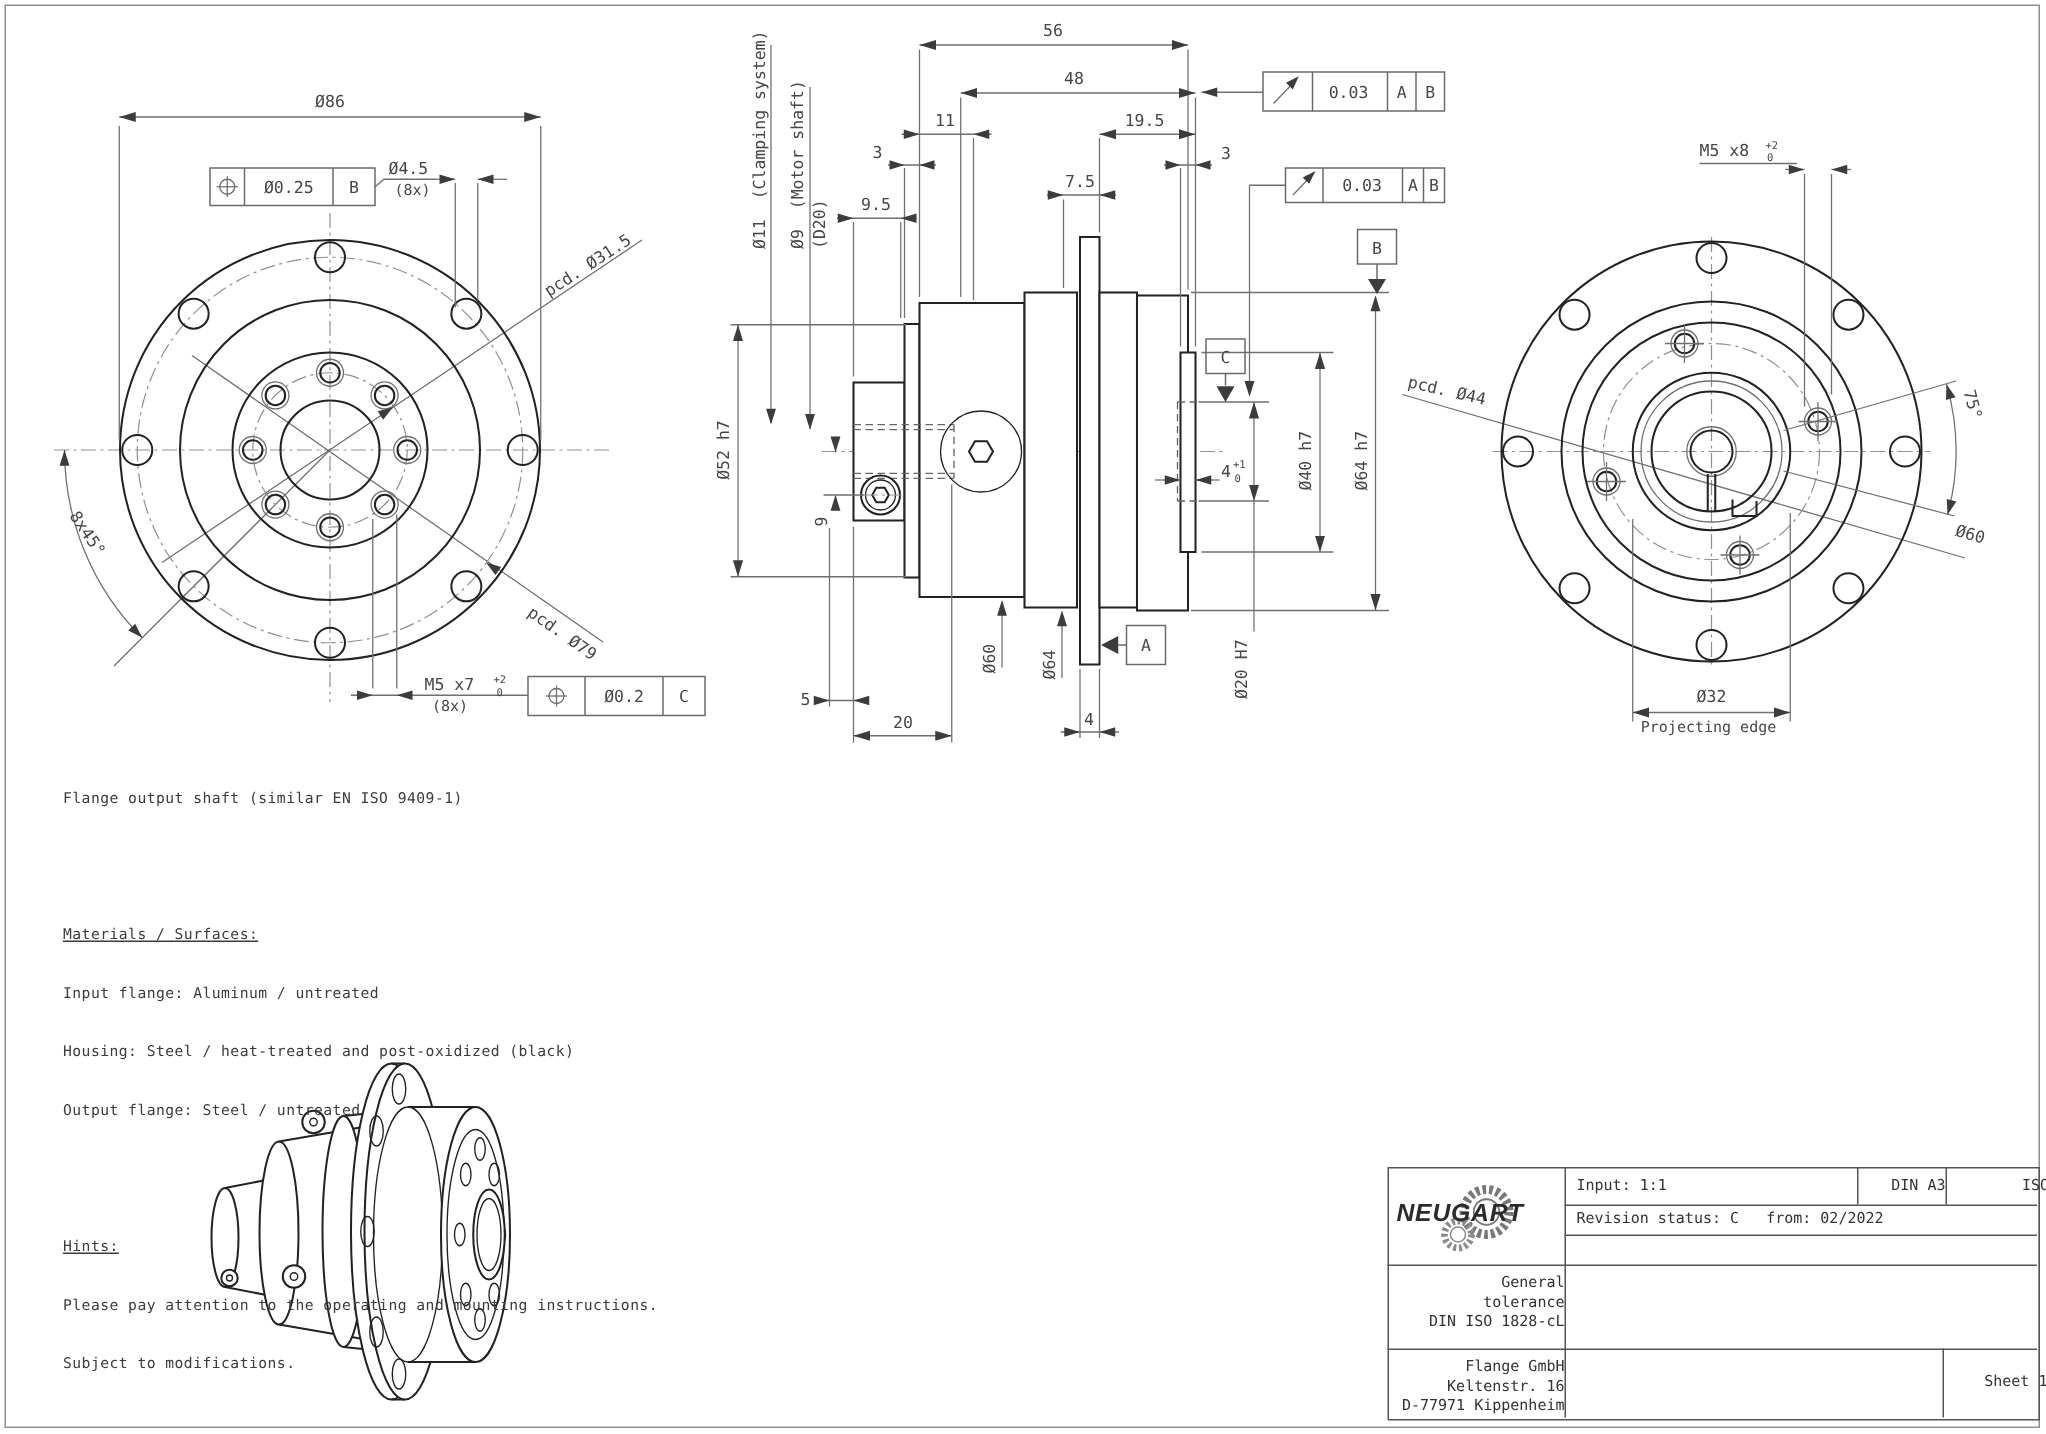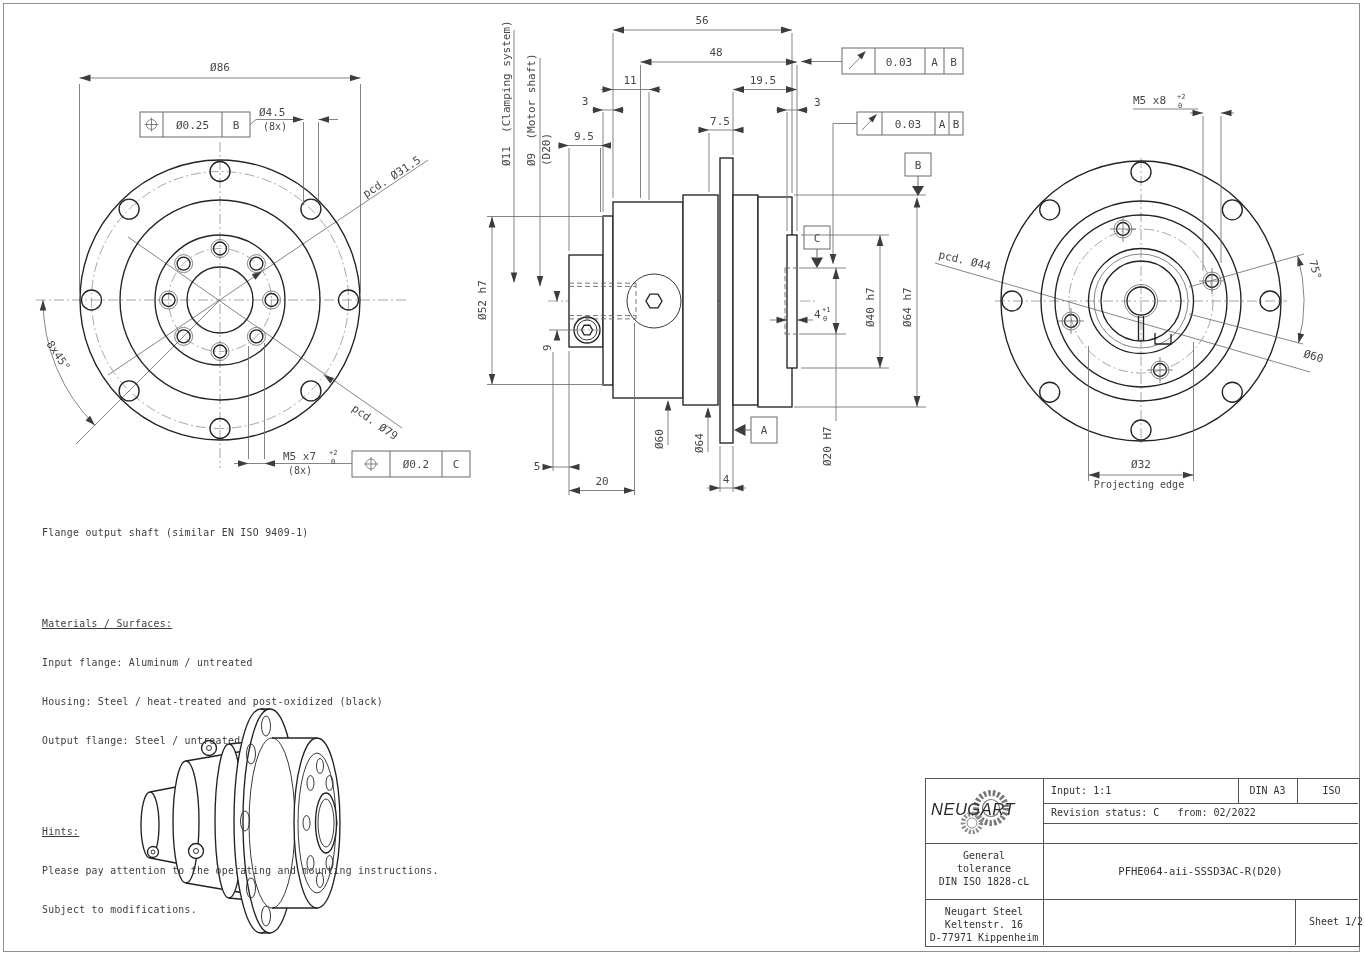--- a/index.html
+++ b/index.html
@@ -20,23 +20,23 @@
   .notes{position:absolute;left:42px;top:500px;font-size:9.8px;line-height:13px;
          color:#3c3c3c;letter-spacing:.3px;white-space:pre}
   .notes .gap{height:13px}
   .ul{text-decoration:underline}
   
   .tb{position:absolute;left:925px;top:778px;width:436px;height:170px;font-size:10px;color:#333}
   .tb .box{position:absolute;border:1.2px solid #555;left:0;top:0;width:433px;height:167px}
   .tb .vl,.tb .hl{position:absolute;background:#555}
   .tb .vl{width:1px}.tb .hl{height:1px}
   .tc{position:absolute;overflow:hidden;white-space:nowrap}
-  .ctr{text-align:center}
+  .ctr{text-align:right}
   .logo-txt{position:absolute;left:6px;top:22px;font-family:"Liberation Sans",sans-serif;
-            font-weight:normal;font-style:italic;font-size:16.5px;letter-spacing:.5px;color:#2b2b2b}
+            font-weight:bold;font-style:italic;font-size:16.5px;letter-spacing:.5px;color:#2b2b2b}
 </style>
 </head>
 <body>
 
 <div id="page">
 <div id="frame"></div>
 
 <svg width="1364" height="956" viewBox="0 0 1364 956">
 <defs>
   <marker id="mR" markerUnits="userSpaceOnUse" markerWidth="12" markerHeight="8" refX="11" refY="4">
@@ -515,22 +515,21 @@
   <div class="tc" style="left:126px;top:0;width:185px;height:25px;line-height:25px">Input: 1:1</div>
   <div class="tc ctr" style="left:313px;top:0;width:59px;height:25px;line-height:25px">DIN A3</div>
   <div class="tc ctr" style="left:372px;top:0;width:69px;height:25px;line-height:25px">ISO</div>
   <div class="tc" style="left:126px;top:25px;width:343px;height:20px;line-height:20px">Revision status: C&nbsp;&nbsp;&nbsp;from: 02/2022</div>
 
   <div class="tc ctr" style="left:0;top:71px;width:118px;height:50px;line-height:13px">
     <div>General</div>
     <div>tolerance</div>
     <div>DIN ISO 1828-cL</div>
   </div>
-  <div class="tc ctr" style="left:118px;top:65px;width:315px;height:56px;line-height:56px;font-size:10.5px">PFHE064-aii-SSSD3AC-R(D20)</div>
 
   <div class="tc ctr" style="left:0;top:127px;width:118px;height:40px;line-height:13px">
-    <div>Neugart Steel</div>
+    <div>Flange GmbH</div>
     <div>Keltenstr. 16</div>
     <div>D-77971 Kippenheim</div>
   </div>
   <div class="tc ctr" style="left:370px;top:121px;width:82px;height:46px;line-height:46px">Sheet 1/2</div>
 </div>
 </div>
 
 </body></html>

